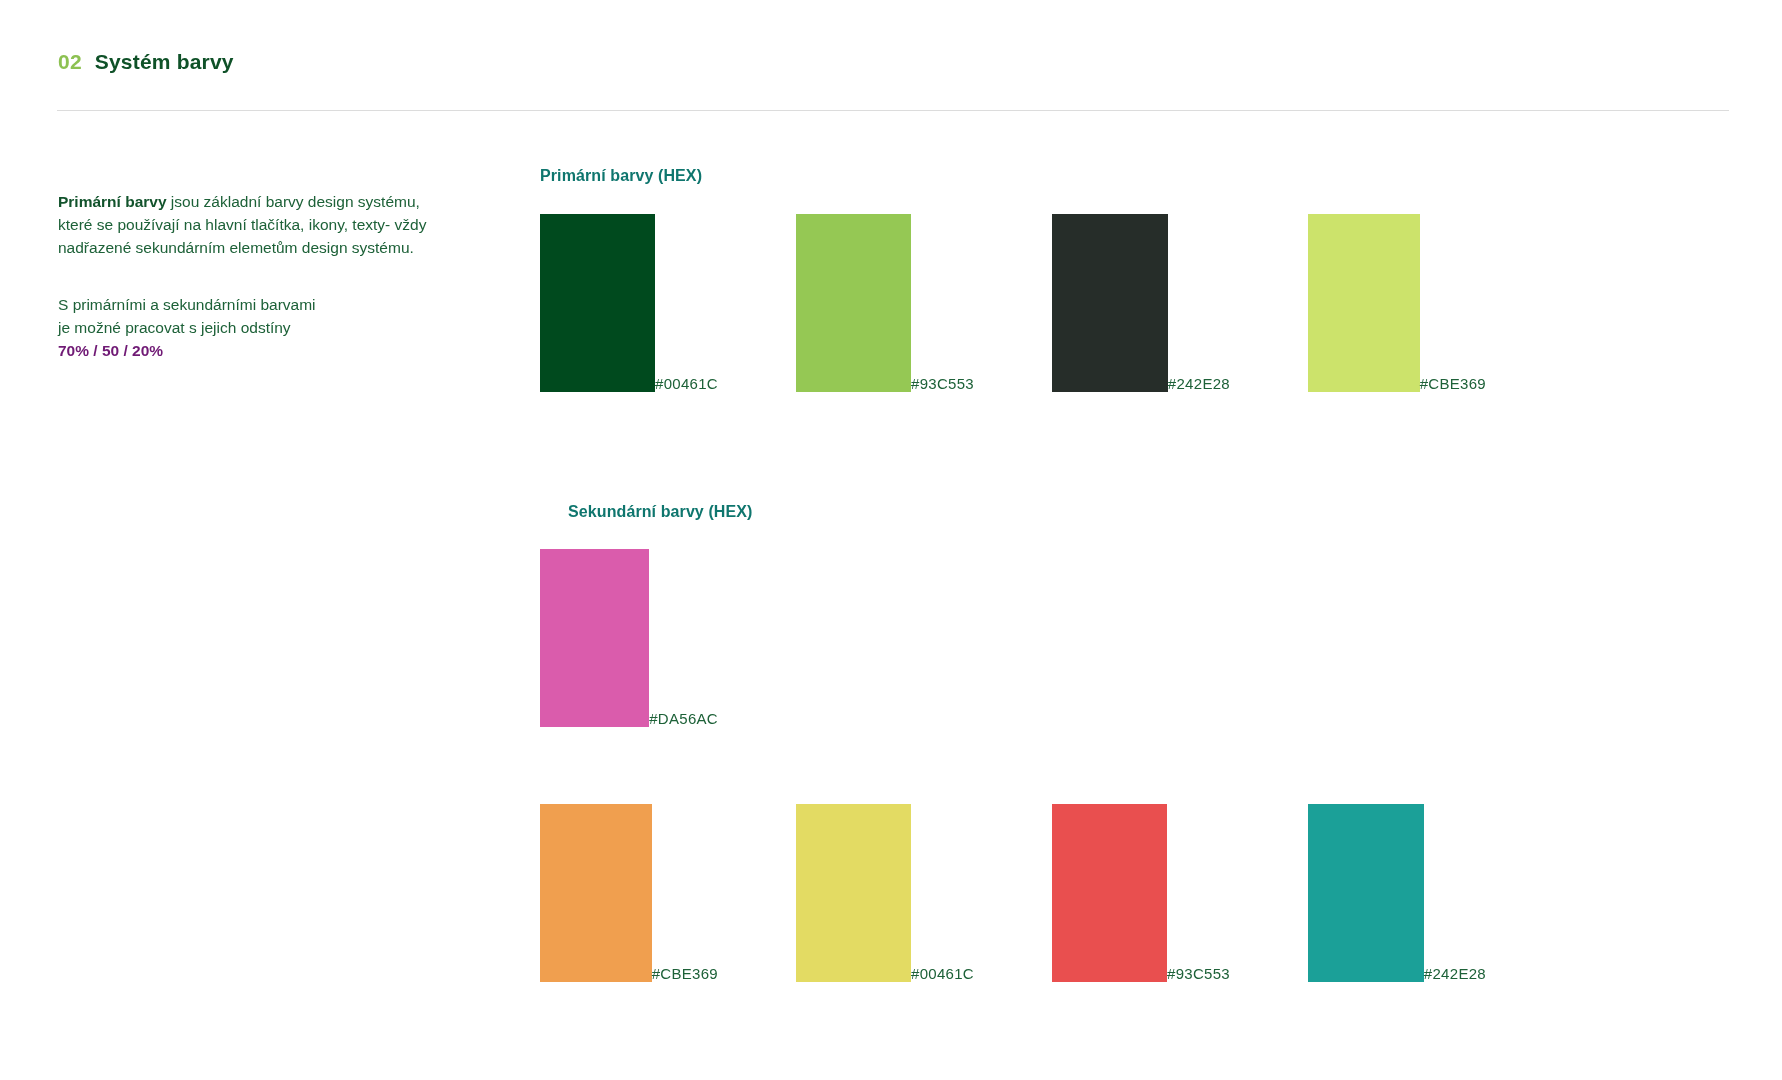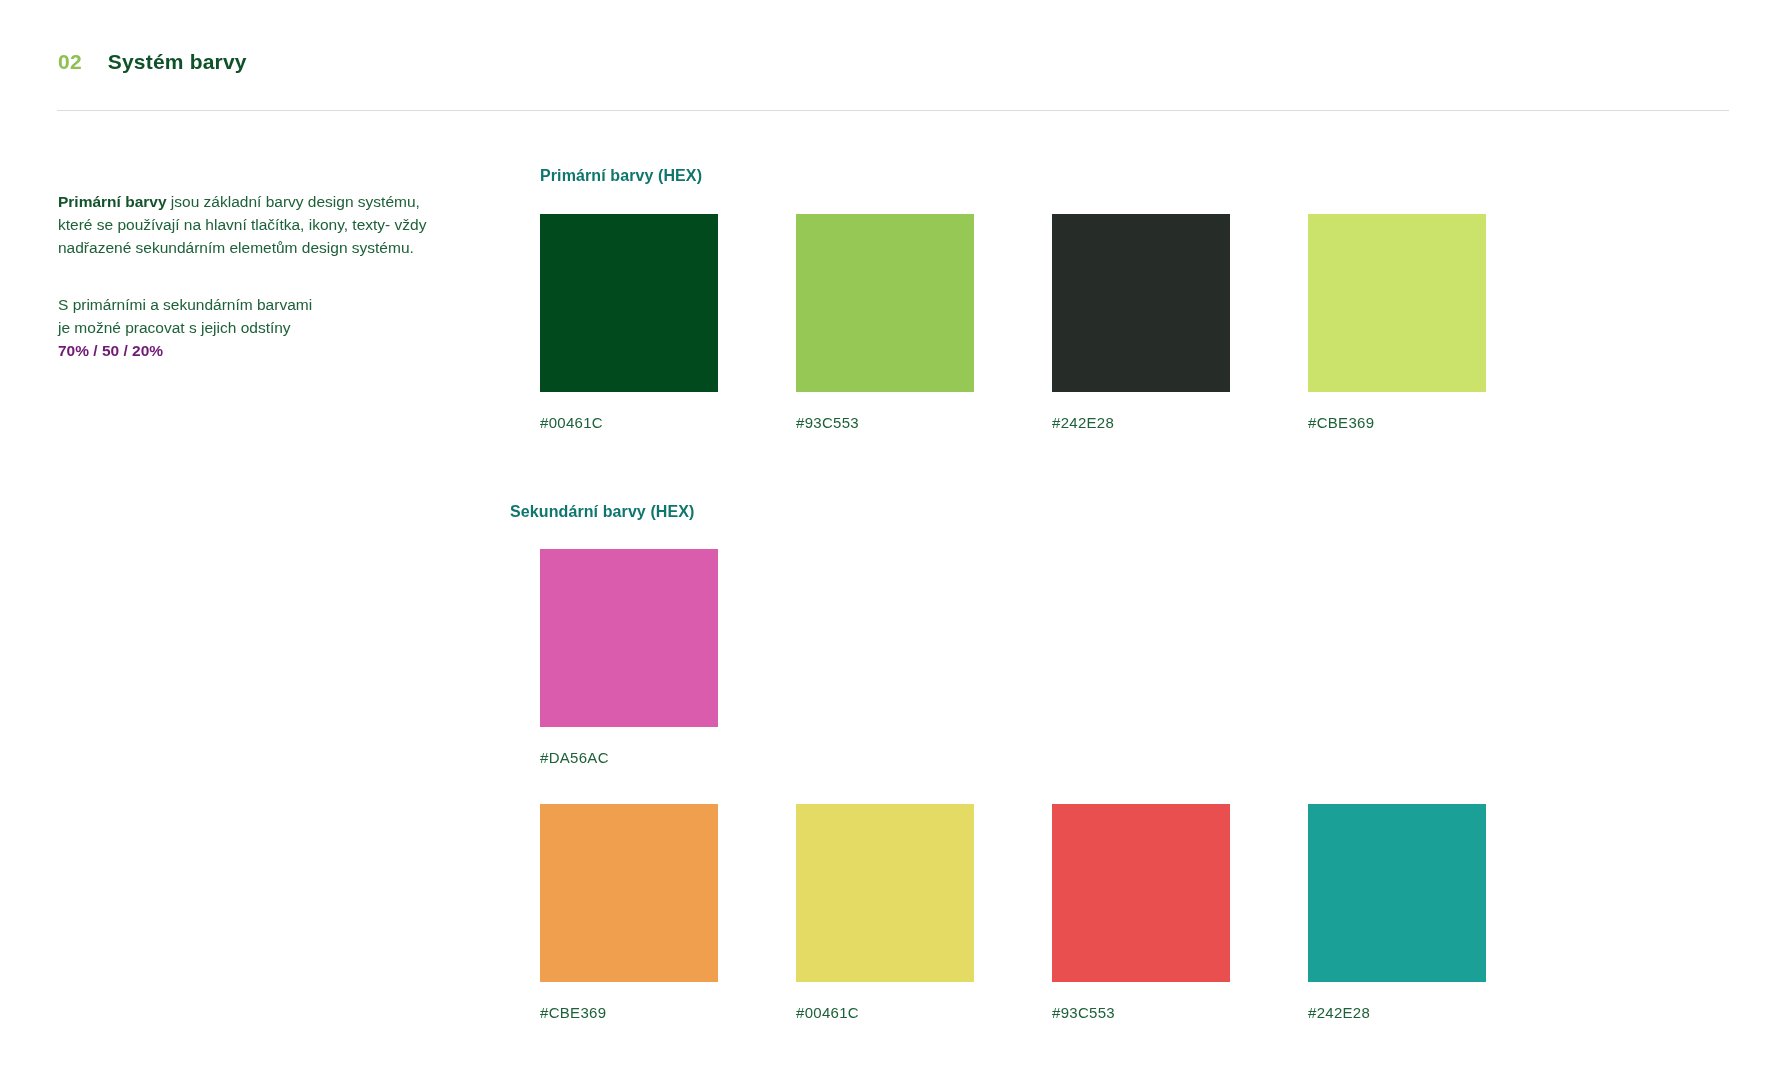--- a/index.html
+++ b/index.html
@@ -16,21 +16,21 @@
     position: relative;
   }
 
   
   .page-header {
     position: absolute;
     left: 58px;
     top: 50px;
     display: flex;
     align-items: flex-end;
-    gap: 26px;
+    gap: 13px;
   }
   .section-number {
     font-size: 21px;
     font-weight: bold;
     color: #8dc152;
     letter-spacing: 0.2px;
   }
   .section-title {
     font-size: 21px;
     font-weight: bold;
@@ -70,59 +70,59 @@
     letter-spacing: 0.1px;
   }
   .swatch-grid {
     display: grid;
     grid-template-columns: repeat(4, 178px);
     column-gap: 78px;
     row-gap: 0;
   }
   .swatch-cell {
     display: flex;
-    flex-direction: column;
-    align-items: flex-start;
+    flex-direction: row;
+    align-items: flex-end;
   }
   .swatch-box {
     width: 178px;
     height: 178px;
   }
   .swatch-label {
     margin-top: 22px;
     font-size: 15px;
     color: #1d6138;
     font-family: "Liberation Sans", sans-serif;
     letter-spacing: 0.3px;
   }
 
   #primary-heading { position: absolute; left: 540px; top: 167px; }
   #primary-grid    { position: absolute; left: 540px; top: 214px; }
-  #secondary-heading { position: absolute; left: 510px; top: 503px; }
+  #secondary-heading { position: absolute; left: 568px; top: 503px; }
   #secondary-grid-1  { position: absolute; left: 540px; top: 549px; }
   #secondary-grid-2  { position: absolute; left: 540px; top: 804px; }
 </style>
 </head>
 <body>
 
 <div class="page-header">
   <span class="section-number">02</span>
   <span class="section-title">Systém barvy</span>
 </div>
 <div class="header-rule"></div>
 
 <div class="left-col">
 
   <p class="para">
     <span class="lead-in">Primární barvy</span><span> jsou základní barvy design systému, které se používají na hlavní tlačítka, ikony, texty- vždy nadřazené sekundárním elemetům design systému.</span>
   </p>
 
 
   <p class="para para-3">
-    <span>S primárními a sekundárním barvami</span><br>
+    <span>S primárními a sekundárními barvami</span><br>
     <span> je možné pracovat s jejich odstíny</span><br>
     <span class="shades">70% / 50 / 20%</span>
   </p>
 
 </div>
 
 <div class="palette-heading" id="primary-heading">Primární barvy (HEX)</div>
 
 <div class="swatch-grid" id="primary-grid">
   <div class="swatch-cell">

